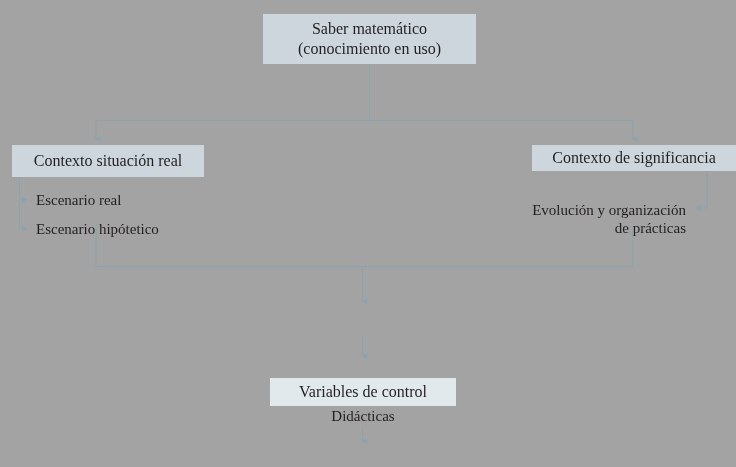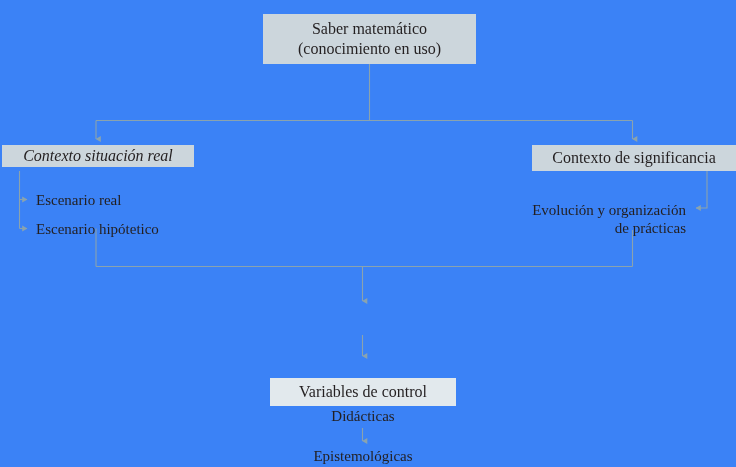--- a/index.html
+++ b/index.html
@@ -4,21 +4,21 @@
 <style>
   html, body {
     margin: 0;
     padding: 0;
     background: #ffffff;
   }
   #canvas {
     position: relative;
     width: 736px;
     height: 467px;
-    background: #3b82f6;
+    background: #a3a3a3;
     overflow: hidden;
     font-family: "Liberation Serif", "DejaVu Serif", serif;
     color: #231f20;
   }
   #connectors {
     position: absolute;
     left: 0;
     top: 0;
     width: 736px;
     height: 467px;
@@ -39,21 +39,21 @@
   .box-light {
     background: #e2e9ed;
   }
   .plain {
     background: transparent;
     text-align: right;
   }
 
   
   #n-saber      { left: 263px; top: 14px;  width: 213px; height: 50px; font-size: 16px; }
-  #n-ctx-real   { left: 2px;   top: 145px; width: 192px; height: 22px; font-size: 16px; font-style: italic; }
+  #n-ctx-real   { left: 12px;   top: 145px; width: 192px; height: 32px; font-size: 16px; }
   #n-ctx-signif { left: 532px; top: 145px; width: 204px; height: 26px; font-size: 16px; }
   #n-esc-real   { left: 36px;  top: 190px; width: 180px; height: 20px; font-size: 15px;
                   justify-content: flex-start; text-align: left; }
   #n-esc-hip    { left: 36px;  top: 219px; width: 200px; height: 20px; font-size: 15px;
                   justify-content: flex-start; text-align: left; }
   #n-evolucion  { left: 470px; top: 199px; width: 216px; height: 40px; font-size: 15px;
                   justify-content: flex-end; text-align: right; }
   #n-buena      { left: 270px; top: 307px; width: 186px; height: 28px; font-size: 16px; }
   #n-variables  { left: 270px; top: 362px; width: 186px; height: 28px; font-size: 16px; margin-top: 16px; }
   #n-didacticas { left: 280px; top: 405px; width: 166px; height: 22px; font-size: 15px; }
@@ -116,15 +116,14 @@
   <div id="n-esc-hip" class="node plain">Escenario hipótetico</div>
 
   <div id="n-evolucion" class="node plain">Evolución y organización
 de prácticas</div>
 
 
   <div id="n-variables" class="node box-light">Variables de control</div>
 
   <div id="n-didacticas" class="node plain">Didácticas</div>
 
-  <div id="n-episte" class="node plain">Epistemológicas</div>
 
 </div>
 
 </body></html>

